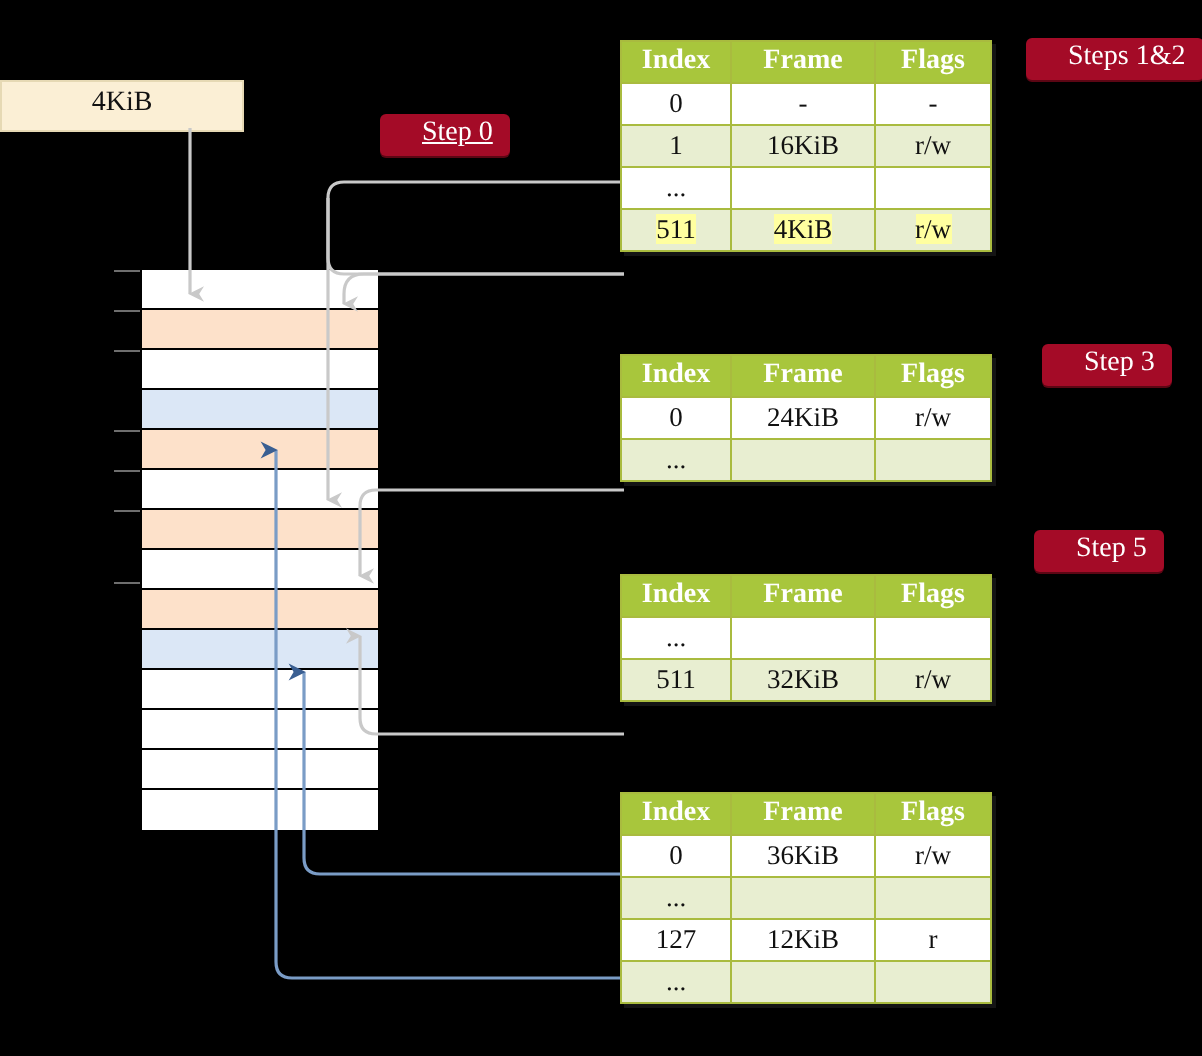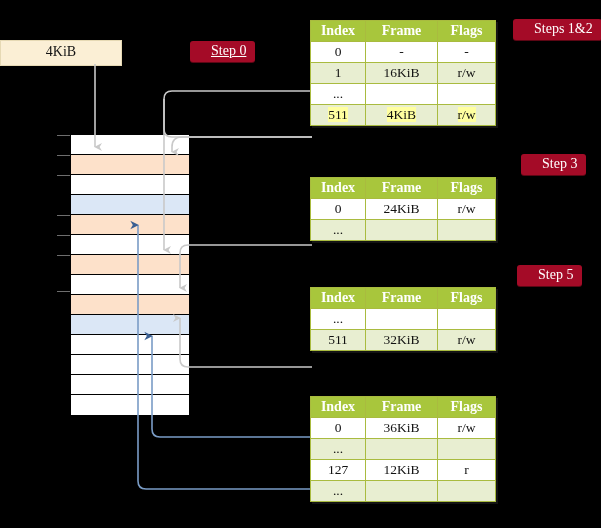--- a/index.html
+++ b/index.html
@@ -47,22 +47,22 @@
   
   svg.wires{position:absolute;left:0;top:0;width:601px;height:528px;
             pointer-events:none;}
 </style>
 </head>
 <body>
 
 <div class="stage">
 
   <div class="badge" style="left:513px;top:19px;">Steps 1&amp;2</div>
-  <div class="badge" style="left:190px;top:41px;text-decoration:underline;">Step 0</div>
-  <div class="badge" style="left:521px;top:154px;">Step 3</div>
+  <div class="badge" style="left:190px;top:57px;text-decoration:underline;">Step 0</div>
+  <div class="badge" style="left:521px;top:172px;">Step 3</div>
   <div class="badge" style="left:517px;top:265px;">Step 5</div>
 
   <div class="srcbox" style="left:0px;top:40px;width:120px;height:24px;">4KiB</div>
 
   <div class="tick" style="top:135px;"></div>
   <div class="tick" style="top:155px;"></div>
   <div class="tick" style="top:175px;"></div>
   <div class="tick" style="top:215px;"></div>
   <div class="tick" style="top:235px;"></div>
   <div class="tick" style="top:255px;"></div>

